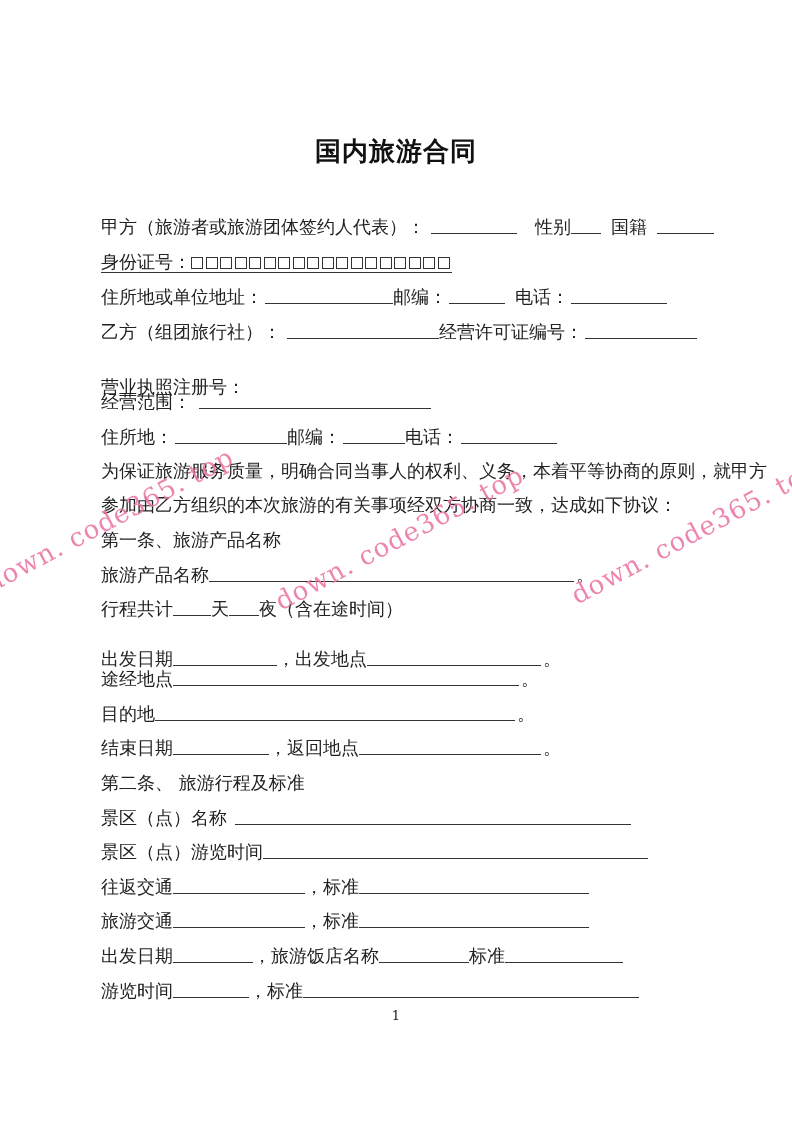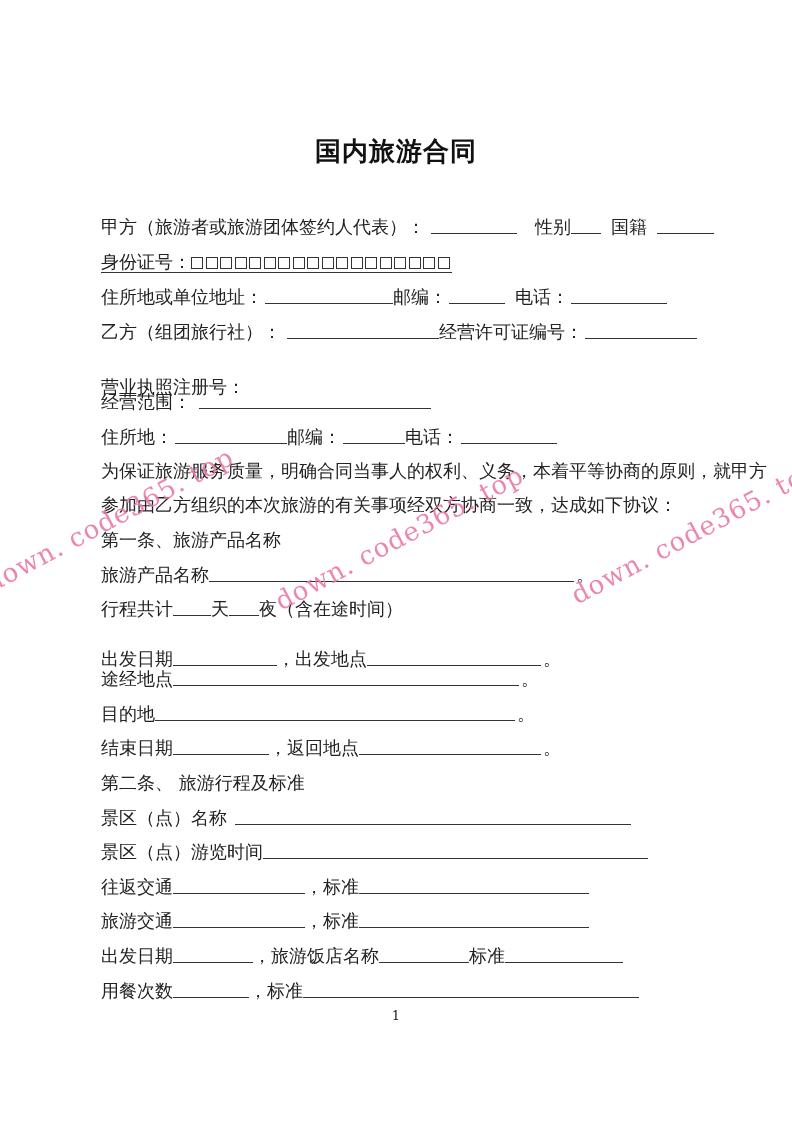--- a/index.html
+++ b/index.html
@@ -162,21 +162,21 @@
 <div class="line" style="top:947px">
   <span>出发日期</span>
   <span class="blank" style="width:80px"></span>
   <span>，旅游饭店名称</span>
   <span class="blank" style="width:90px"></span>
   <span>标准</span>
   <span class="blank" style="width:118px"></span>
 </div>
 
 <div class="line" style="top:982px">
-  <span>用餐次数</span>
+  <span>游览时间</span>
   <span class="blank" style="width:76px"></span>
   <span>，标准</span>
   <span class="blank" style="width:336px"></span>
 </div>
 
 <div class="pagenum">1</div>
 
 <div class="wm" style="left:-6px;top:568px">down. code365. top</div>
 <div class="wm" style="left:284px;top:586px">down. code365. top</div>
 <div class="wm" style="left:580px;top:580px">down. code365. top</div>

